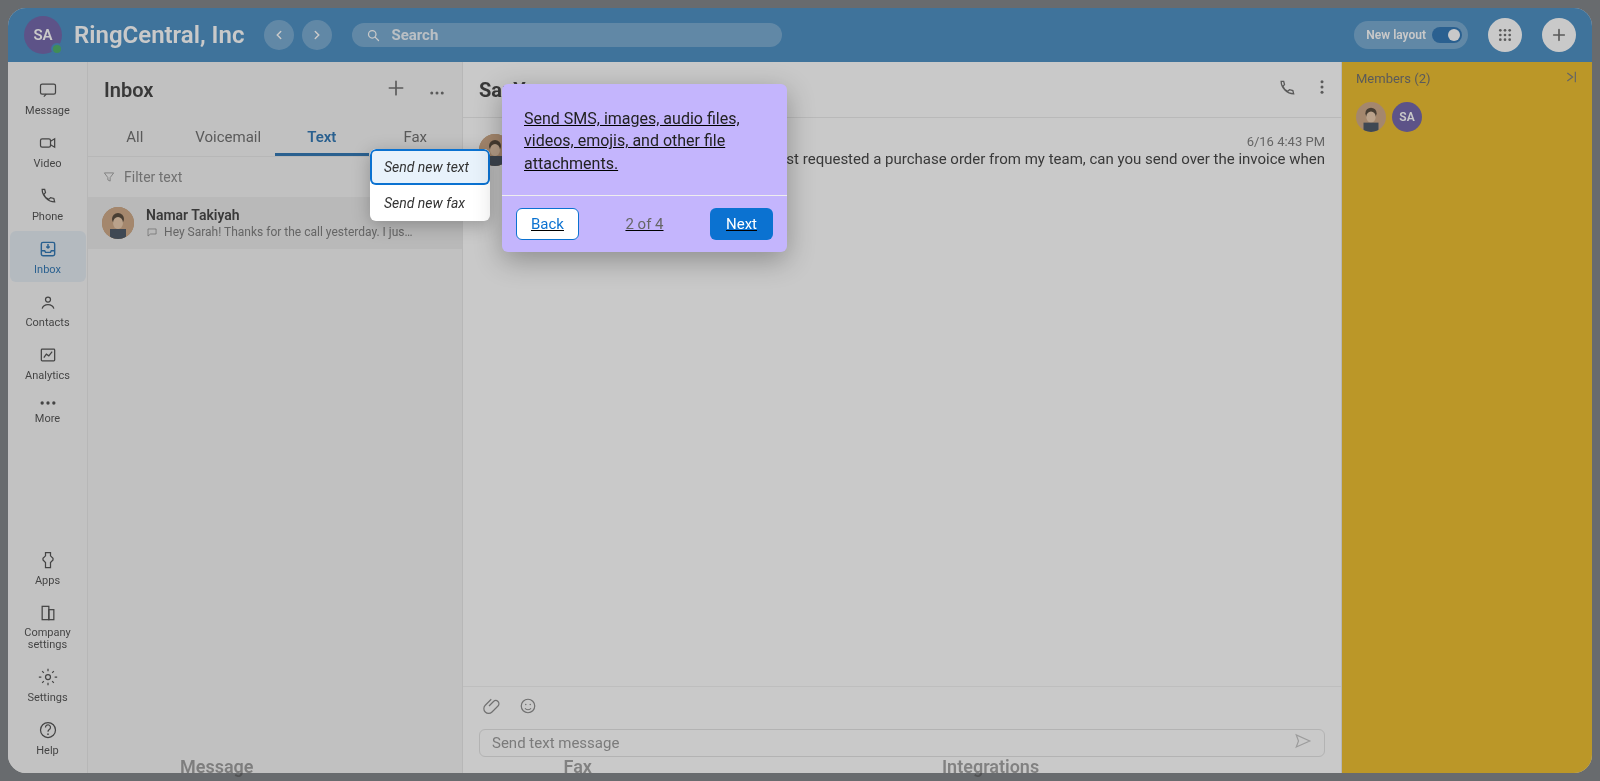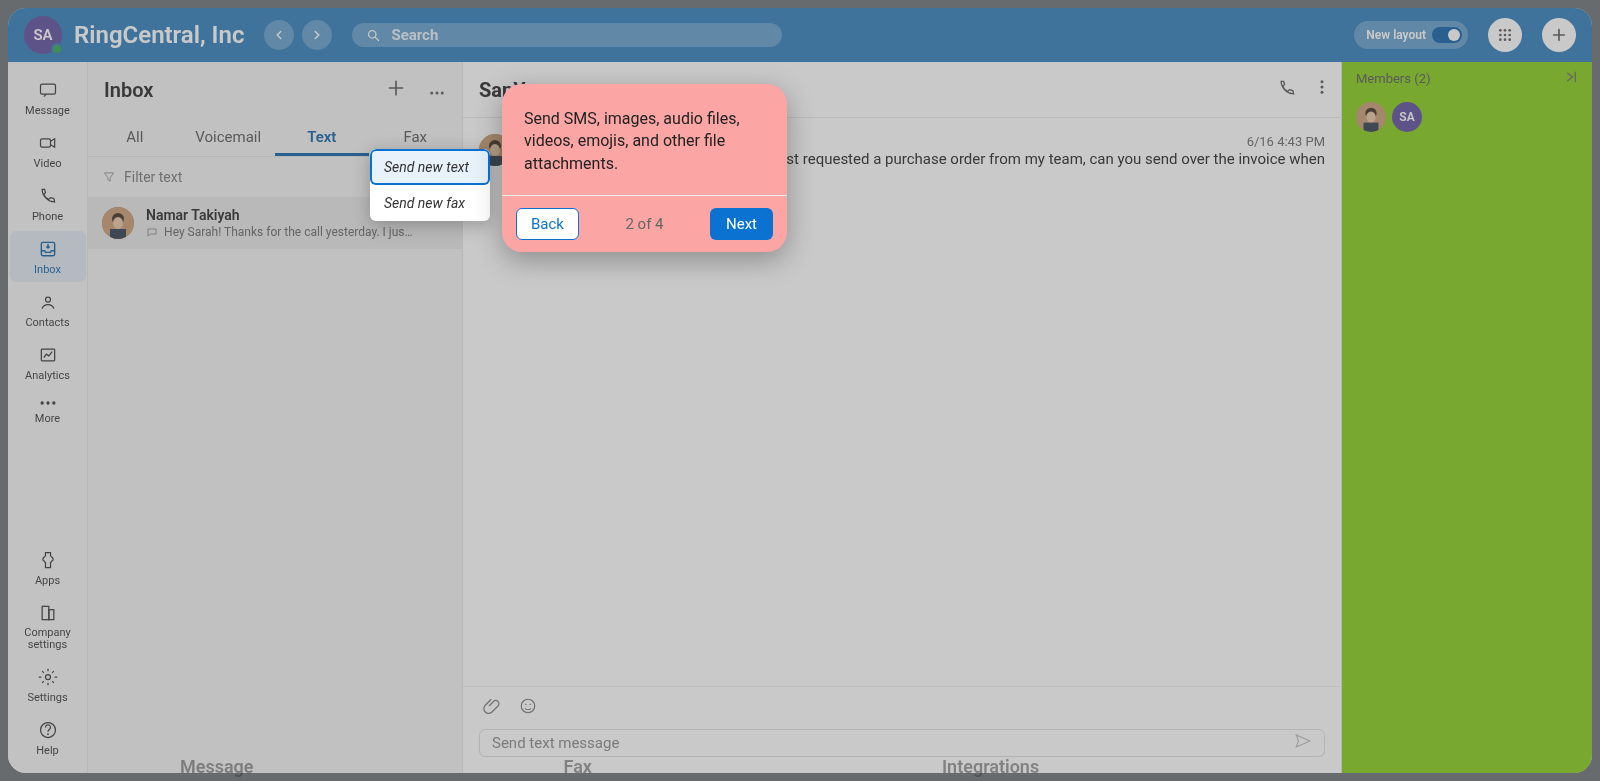--- a/index.html
+++ b/index.html
@@ -359,21 +359,21 @@
   border-radius: 6px;
   display: flex;
   align-items: center;
   padding: 0 12px;
   color: #888;
   font-size: 15px;
 }
 .compose-input .placeholder { flex:1; }
 .right-panel {
   width: 250px;
-  background: #84cc16;
+  background: #eab308;
   display: flex;
   flex-direction: column;
 }
 .members-header {
   height: 32px;
   display: flex;
   align-items: center;
   padding: 0 14px;
   font-size: 13px;
   color: #555;
@@ -426,24 +426,25 @@
 .dropdown-item.highlight {
   background: #e8f2fb;
   box-shadow: inset 0 0 0 2px #0b72d1;
   border-radius: 6px;
 }
 .tour-popover {
   position: absolute;
   left: 502px;
   top: 84px;
   width: 285px;
-  background: #fca5a5;
-  border-radius: 20px;
+  background: #c4b5fd;
+  border-radius: 6px;
   box-shadow: 0 8px 28px rgba(0,0,0,0.3);
   z-index: 20;
+  text-decoration: underline;
 }
 .tour-body {
   padding: 24px 22px 20px;
   font-size: 16px;
   color: #222;
   line-height: 1.4;
 }
 .tour-footer {
   border-top: 1px solid #eee;
   display: flex;

